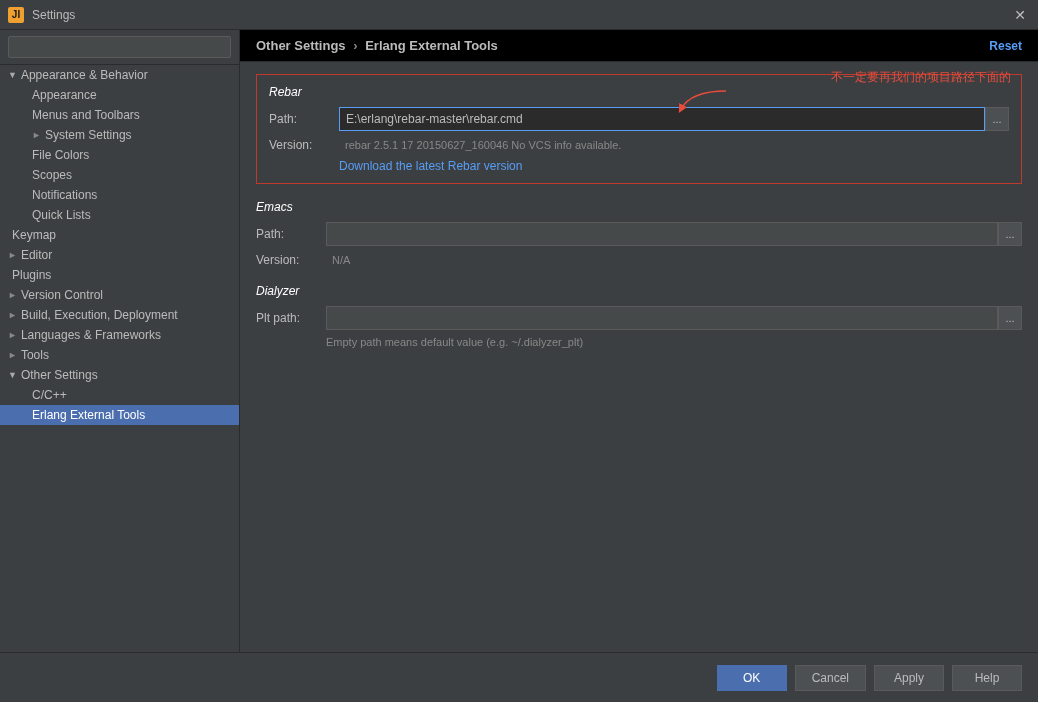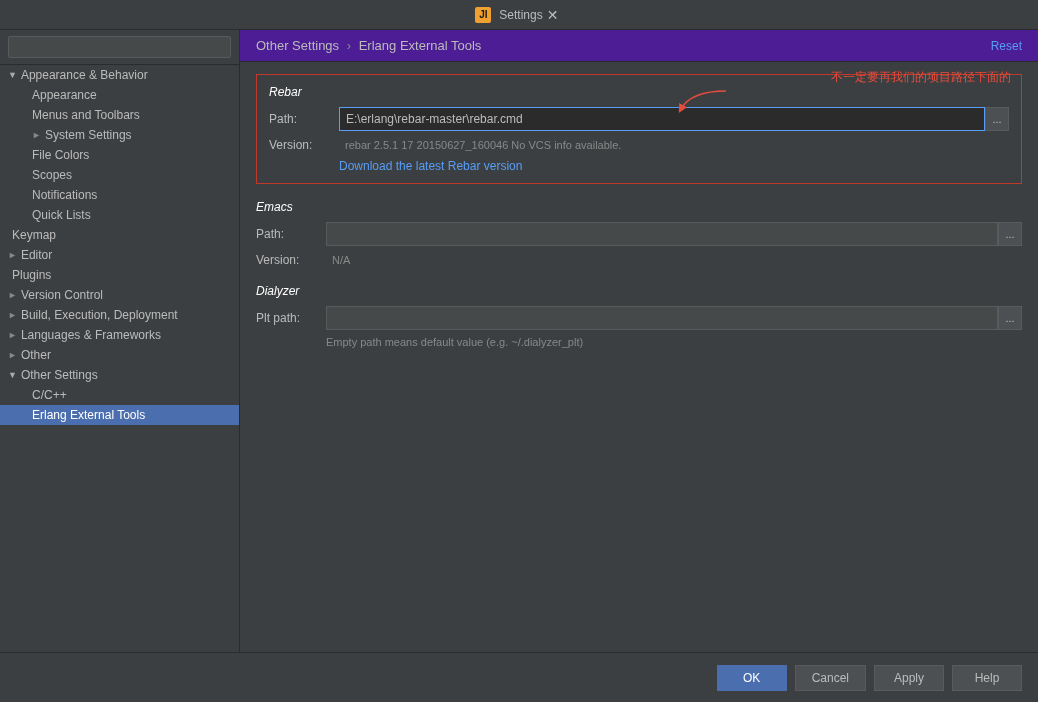--- a/index.html
+++ b/index.html
@@ -10,21 +10,21 @@
       color: #bbbbbb;
       width: 1038px;
       height: 702px;
       overflow: hidden;
     }
 
     
     .title-bar {
       display: flex;
       align-items: center;
-      justify-content: center;
+      justify-content: space-between;
       background: #3c3f41;
       border-bottom: 1px solid #2b2b2b;
       height: 30px;
       padding: 0 8px;
     }
     .title-bar-left {
       display: flex;
       align-items: center;
       gap: 8px;
     }
@@ -113,21 +113,22 @@
       display: flex;
       flex-direction: column;
       overflow: hidden;
     }
     .content-header {
       display: flex;
       align-items: center;
       justify-content: space-between;
       padding: 8px 16px;
       border-bottom: 1px solid #2b2b2b;
-      background: #4c1d95;
+      background: #000000;
+      font-weight: bold;
     }
     .breadcrumb {
       color: #bbbbbb;
       font-size: 13px;
     }
     .breadcrumb .sep { color: #888; margin: 0 4px; }
     .breadcrumb .current { color: #bbbbbb; }
     .reset-link {
       color: #589df6;
       cursor: pointer;
@@ -313,21 +314,21 @@
       <span>Build, Execution, Deployment</span>
     </div>
 
     <div class="sidebar-group-header">
       <span class="arrow">►</span>
       <span>Languages &amp; Frameworks</span>
     </div>
 
     <div class="sidebar-group-header">
       <span class="arrow">►</span>
-      <span>Other</span>
+      <span>Tools</span>
     </div>
 
     <div class="sidebar-group-header">
       <span class="arrow open">▼</span>
       <span>Other Settings</span>
     </div>
     <div class="sidebar-item indent-1">
       <span>C/C++</span>
     </div>
     <div class="sidebar-item indent-1 active">

